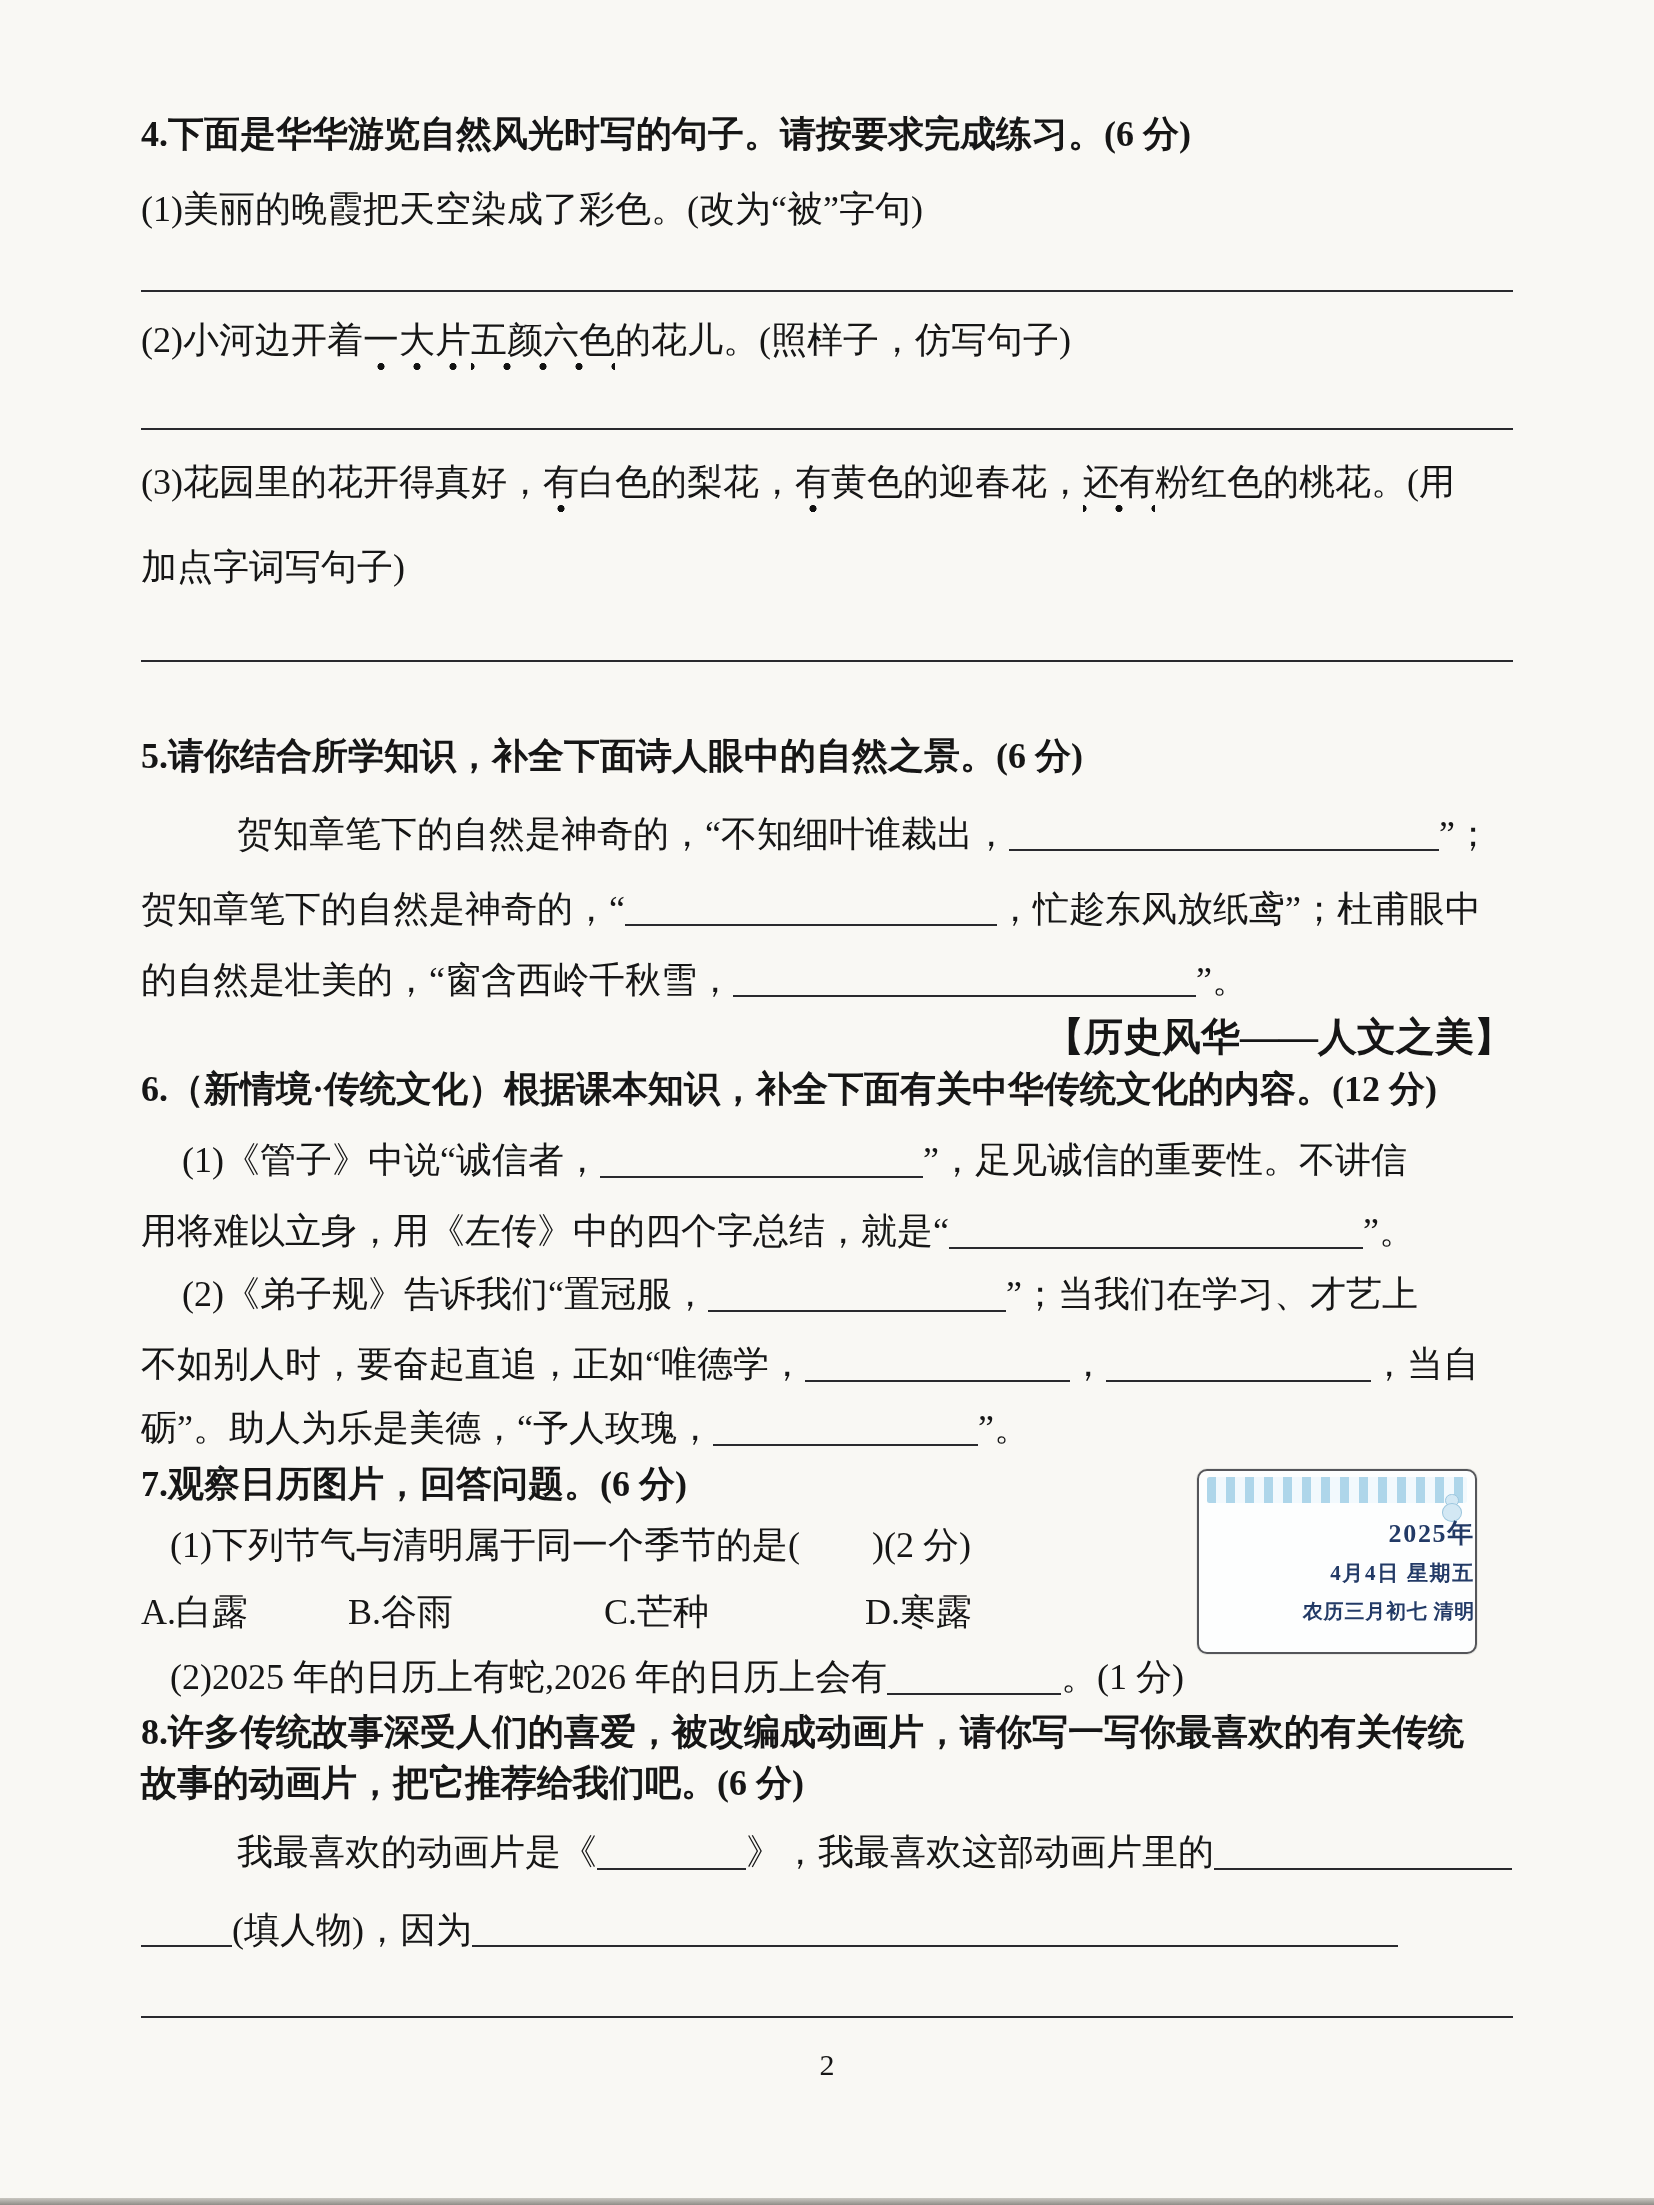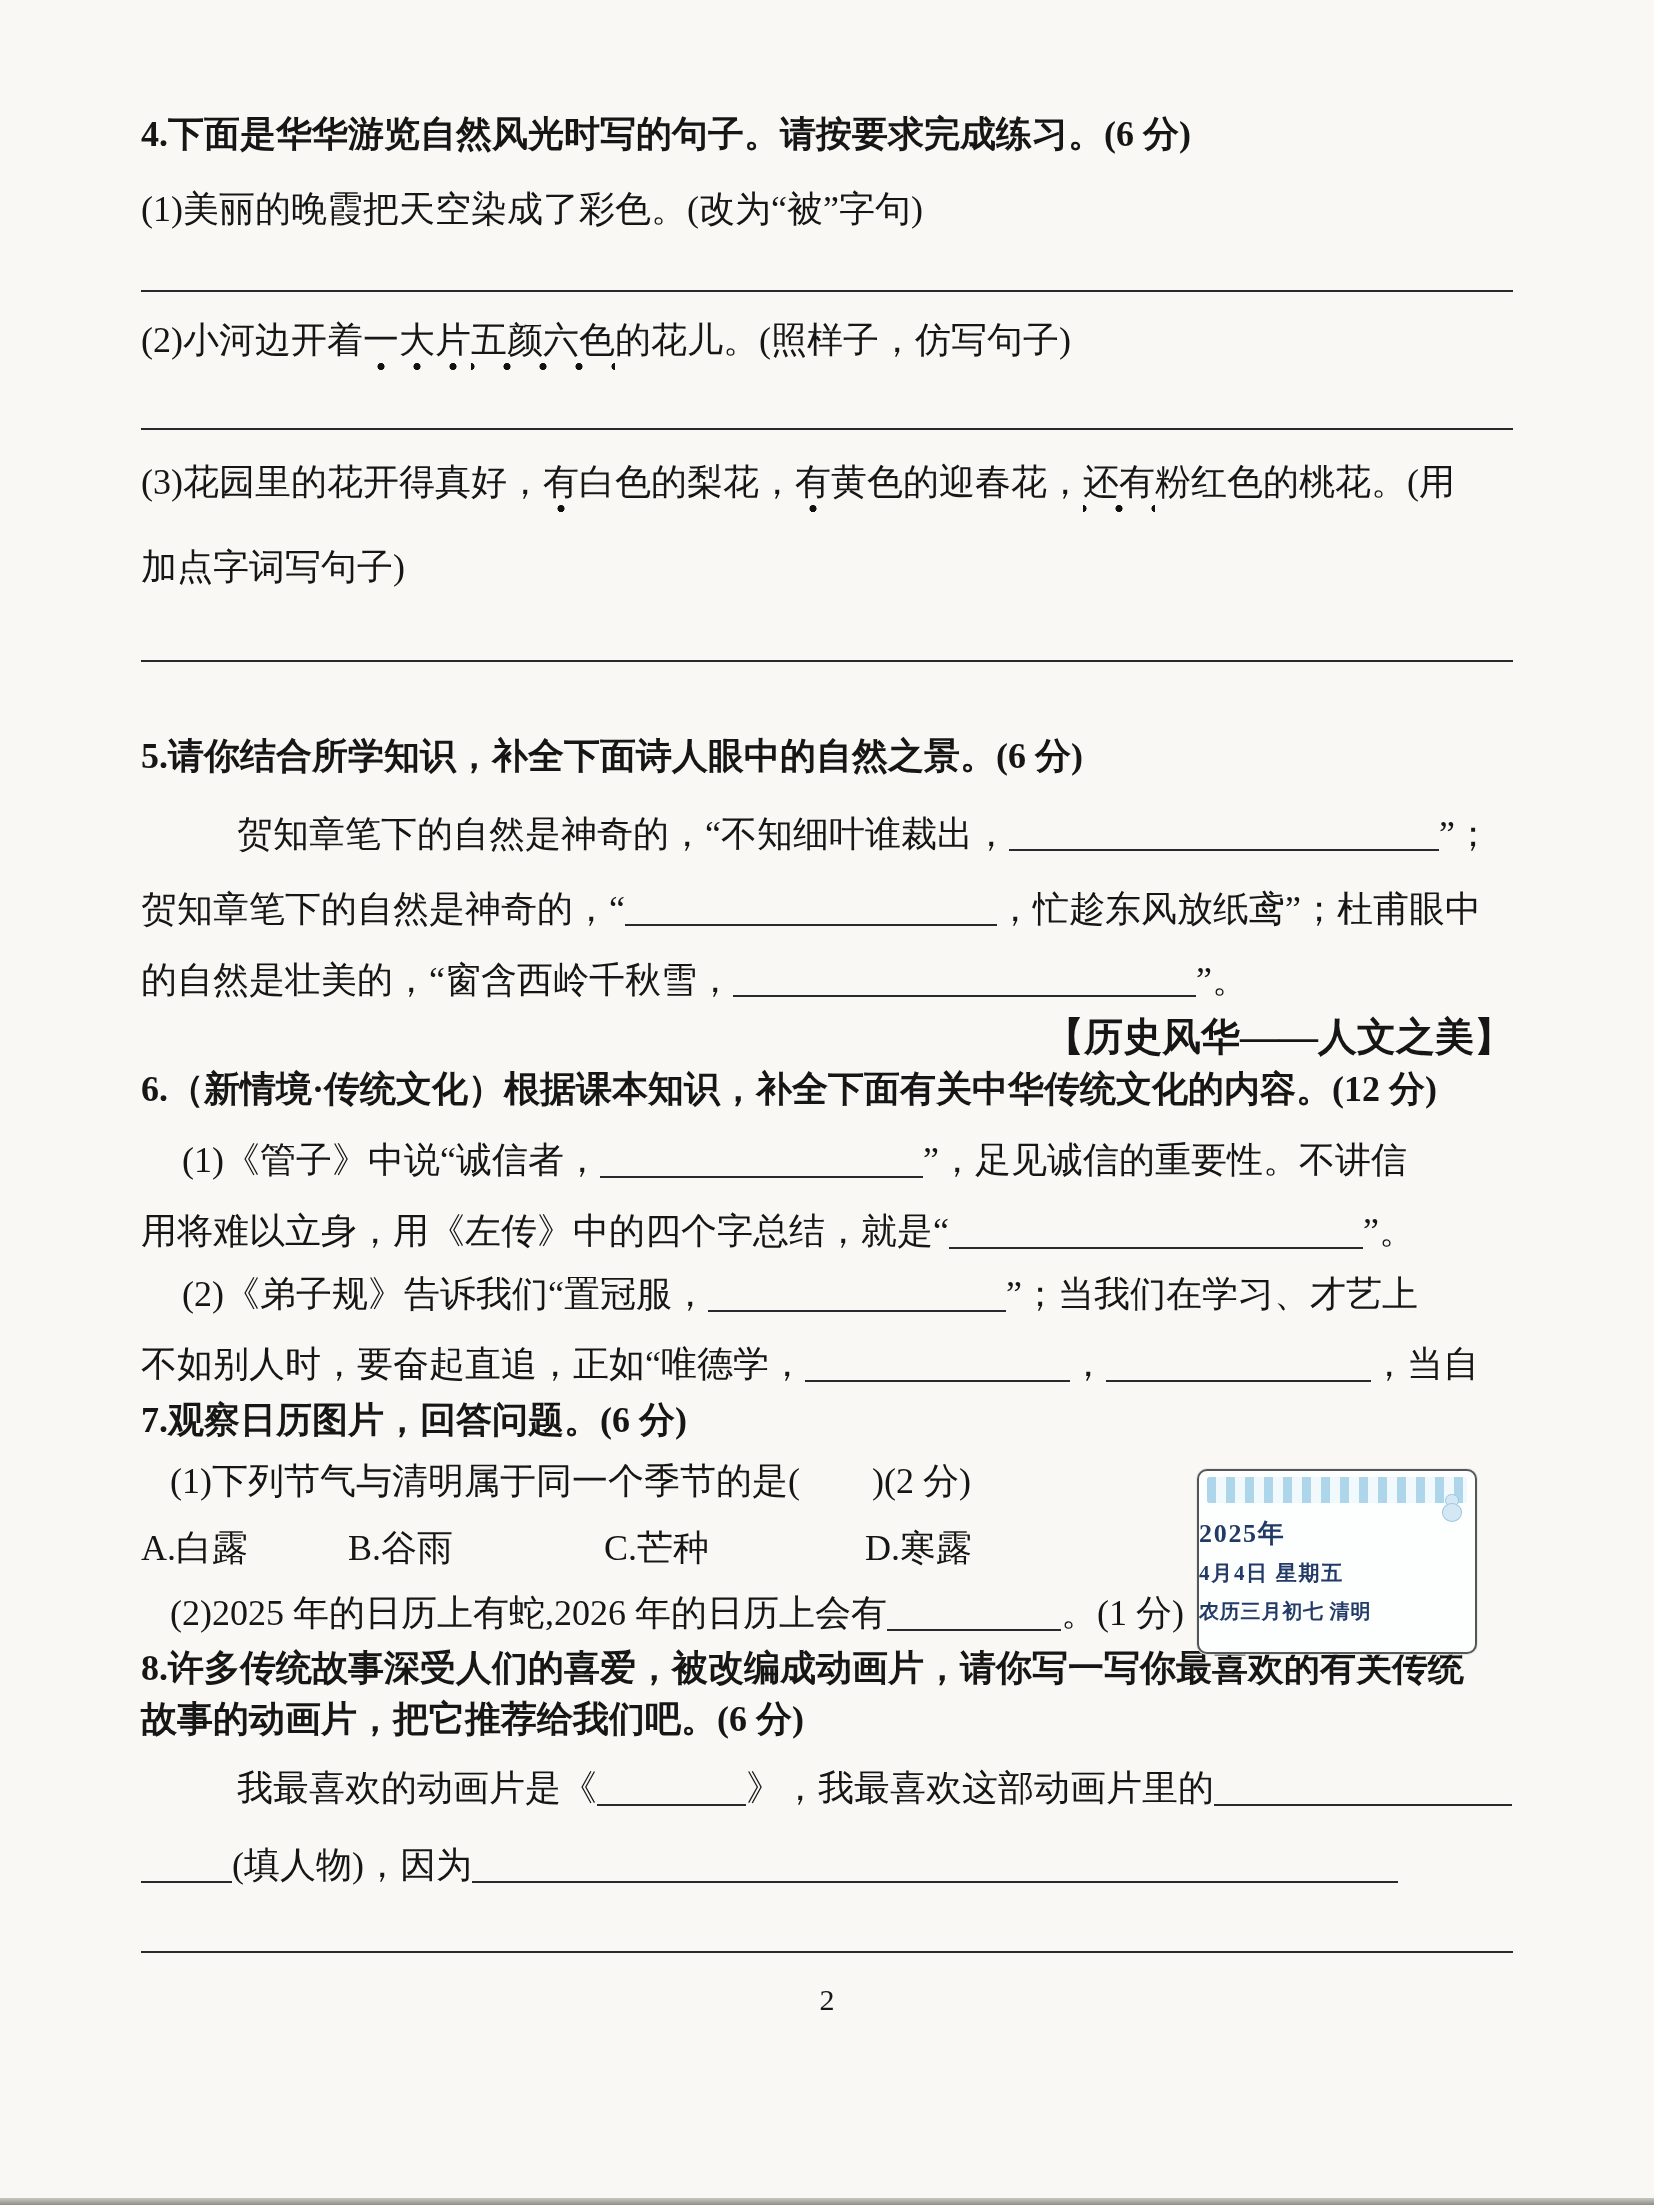--- a/index.html
+++ b/index.html
@@ -53,21 +53,21 @@
     box-shadow:0 0 0 0.8px #e5e5e0;
   }
   .cal-stripes {
     position:absolute; left:8.3px; right:8.3px; top:5.8px; height:26.5px;
     background:repeating-linear-gradient(90deg,#aed6ea 0 9px,#f2f9fd 9px 19px);
     border-radius:2.5px;
   }
   .cal-gourd { position:absolute; right:11.6px; top:23px; width:23px; height:36px; }
   .gourd-top { width:13.2px; height:13.2px; border-radius:50%; background:#d3e8f4; border:1.7px solid #9cc6de; margin:0 auto; }
   .gourd-bottom { width:20.7px; height:19px; border-radius:50%; background:#d3e8f4; border:1.7px solid #9cc6de; margin:-4.1px auto 0 auto; }
-  .cal-text { position:absolute; top:38px; left:0; right:0; text-align:left; color:#223a66; }
+  .cal-text { position:absolute; top:38px; left:0; right:0; text-align:right; color:#223a66; }
   .cal-year  { font-size:26px; font-weight:bold; letter-spacing:1.7px; margin-top:6.6px; }
   .cal-date  { font-size:21px; font-weight:bold; letter-spacing:1.7px; margin-top:8.3px; }
   .cal-lunar { font-size:20px; font-weight:bold; letter-spacing:0.8px; margin-top:11.6px; }
 
   .page-number { text-align:center; font-size:30px; margin-top:30px; }
   .bottom-edge {
     position:absolute; left:0; bottom:0; width:100%; height:7.4px;
     background:linear-gradient(#c9c7c1,#8f8d87);
   }
 </style>
@@ -93,20 +93,21 @@
   <div class="line" style="margin-top:24px"><span>贺知章笔下的自然是神奇的，“</span><span class="blank" style="width:372px"></span><span>，忙趁东风放纸鸢”；杜甫眼中</span></div>
   <div class="line" style="margin-top:20px"><span>的自然是壮美的，“窗含西岭千秋雪，</span><span class="blank" style="width:463px"></span><span>”。</span></div>
 
   <div class="sec-header" style="margin-top:3.3px">【历史风华——人文之美】</div>
 
   <div class="line bold">6.（新情境·传统文化）根据课本知识，补全下面有关中华传统文化的内容。(12 分)</div>
   <div class="line" style="margin-top:20px; padding-left:41px"><span>(1)《管子》中说“诚信者，</span><span class="blank" style="width:323px"></span><span>”，足见诚信的重要性。不讲信</span></div>
   <div class="line" style="margin-top:20px"><span>用将难以立身，用《左传》中的四个字总结，就是“</span><span class="blank" style="width:414px"></span><span>”。</span></div>
   <div class="line" style="margin-top:12.4px; padding-left:41px"><span>(2)《弟子规》告诉我们“置冠服，</span><span class="blank" style="width:298px"></span><span>”；当我们在学习、才艺上</span></div>
   <div class="line" style="margin-top:19px"><span>不如别人时，要奋起直追，正如“唯德学，</span><span class="blank" style="width:265px"></span><span>，</span><span class="blank" style="width:265px"></span><span>，当自</span></div>
+  <div class="line" style="margin-top:13.2px"><span>砺”。助人为乐是美德，“予人玫瑰，</span><span class="blank" style="width:265px"></span><span>”。</span></div>
 
   <div class="line bold" style="margin-top:5px">7.观察日历图片，回答问题。(6 分)</div>
   <div class="line" style="margin-top:10px; padding-left:29px">(1)下列节气与清明属于同一个季节的是(　　)(2 分)</div>
   <div class="line options" style="margin-top:15.7px"><span class="opt-a">A.白露</span><span class="opt-b">B.谷雨</span><span class="opt-c">C.芒种</span><span>D.寒露</span></div>
   <div class="line" style="margin-top:14px; padding-left:29px"><span>(2)2025 年的日历上有蛇,2026 年的日历上会有</span><span class="blank" style="width:174px"></span><span>。(1 分)</span></div>
 
   <div class="line bold" style="margin-top:4.1px">8.许多传统故事深受人们的喜爱，被改编成动画片，请你写一写你最喜欢的有关传统</div>
   <div class="line bold">故事的动画片，把它推荐给我们吧。(6 分)</div>
   <div class="line" style="margin-top:18px; padding-left:96px"><span>我最喜欢的动画片是《</span><span class="blank" style="width:149px"></span><span>》，我最喜欢这部动画片里的</span><span class="blank" style="width:298px"></span></div>
   <div class="line" style="margin-top:26.5px"><span class="blank" style="width:91px"></span><span>(填人物)，因为</span><span class="blank" style="width:926px"></span></div>

